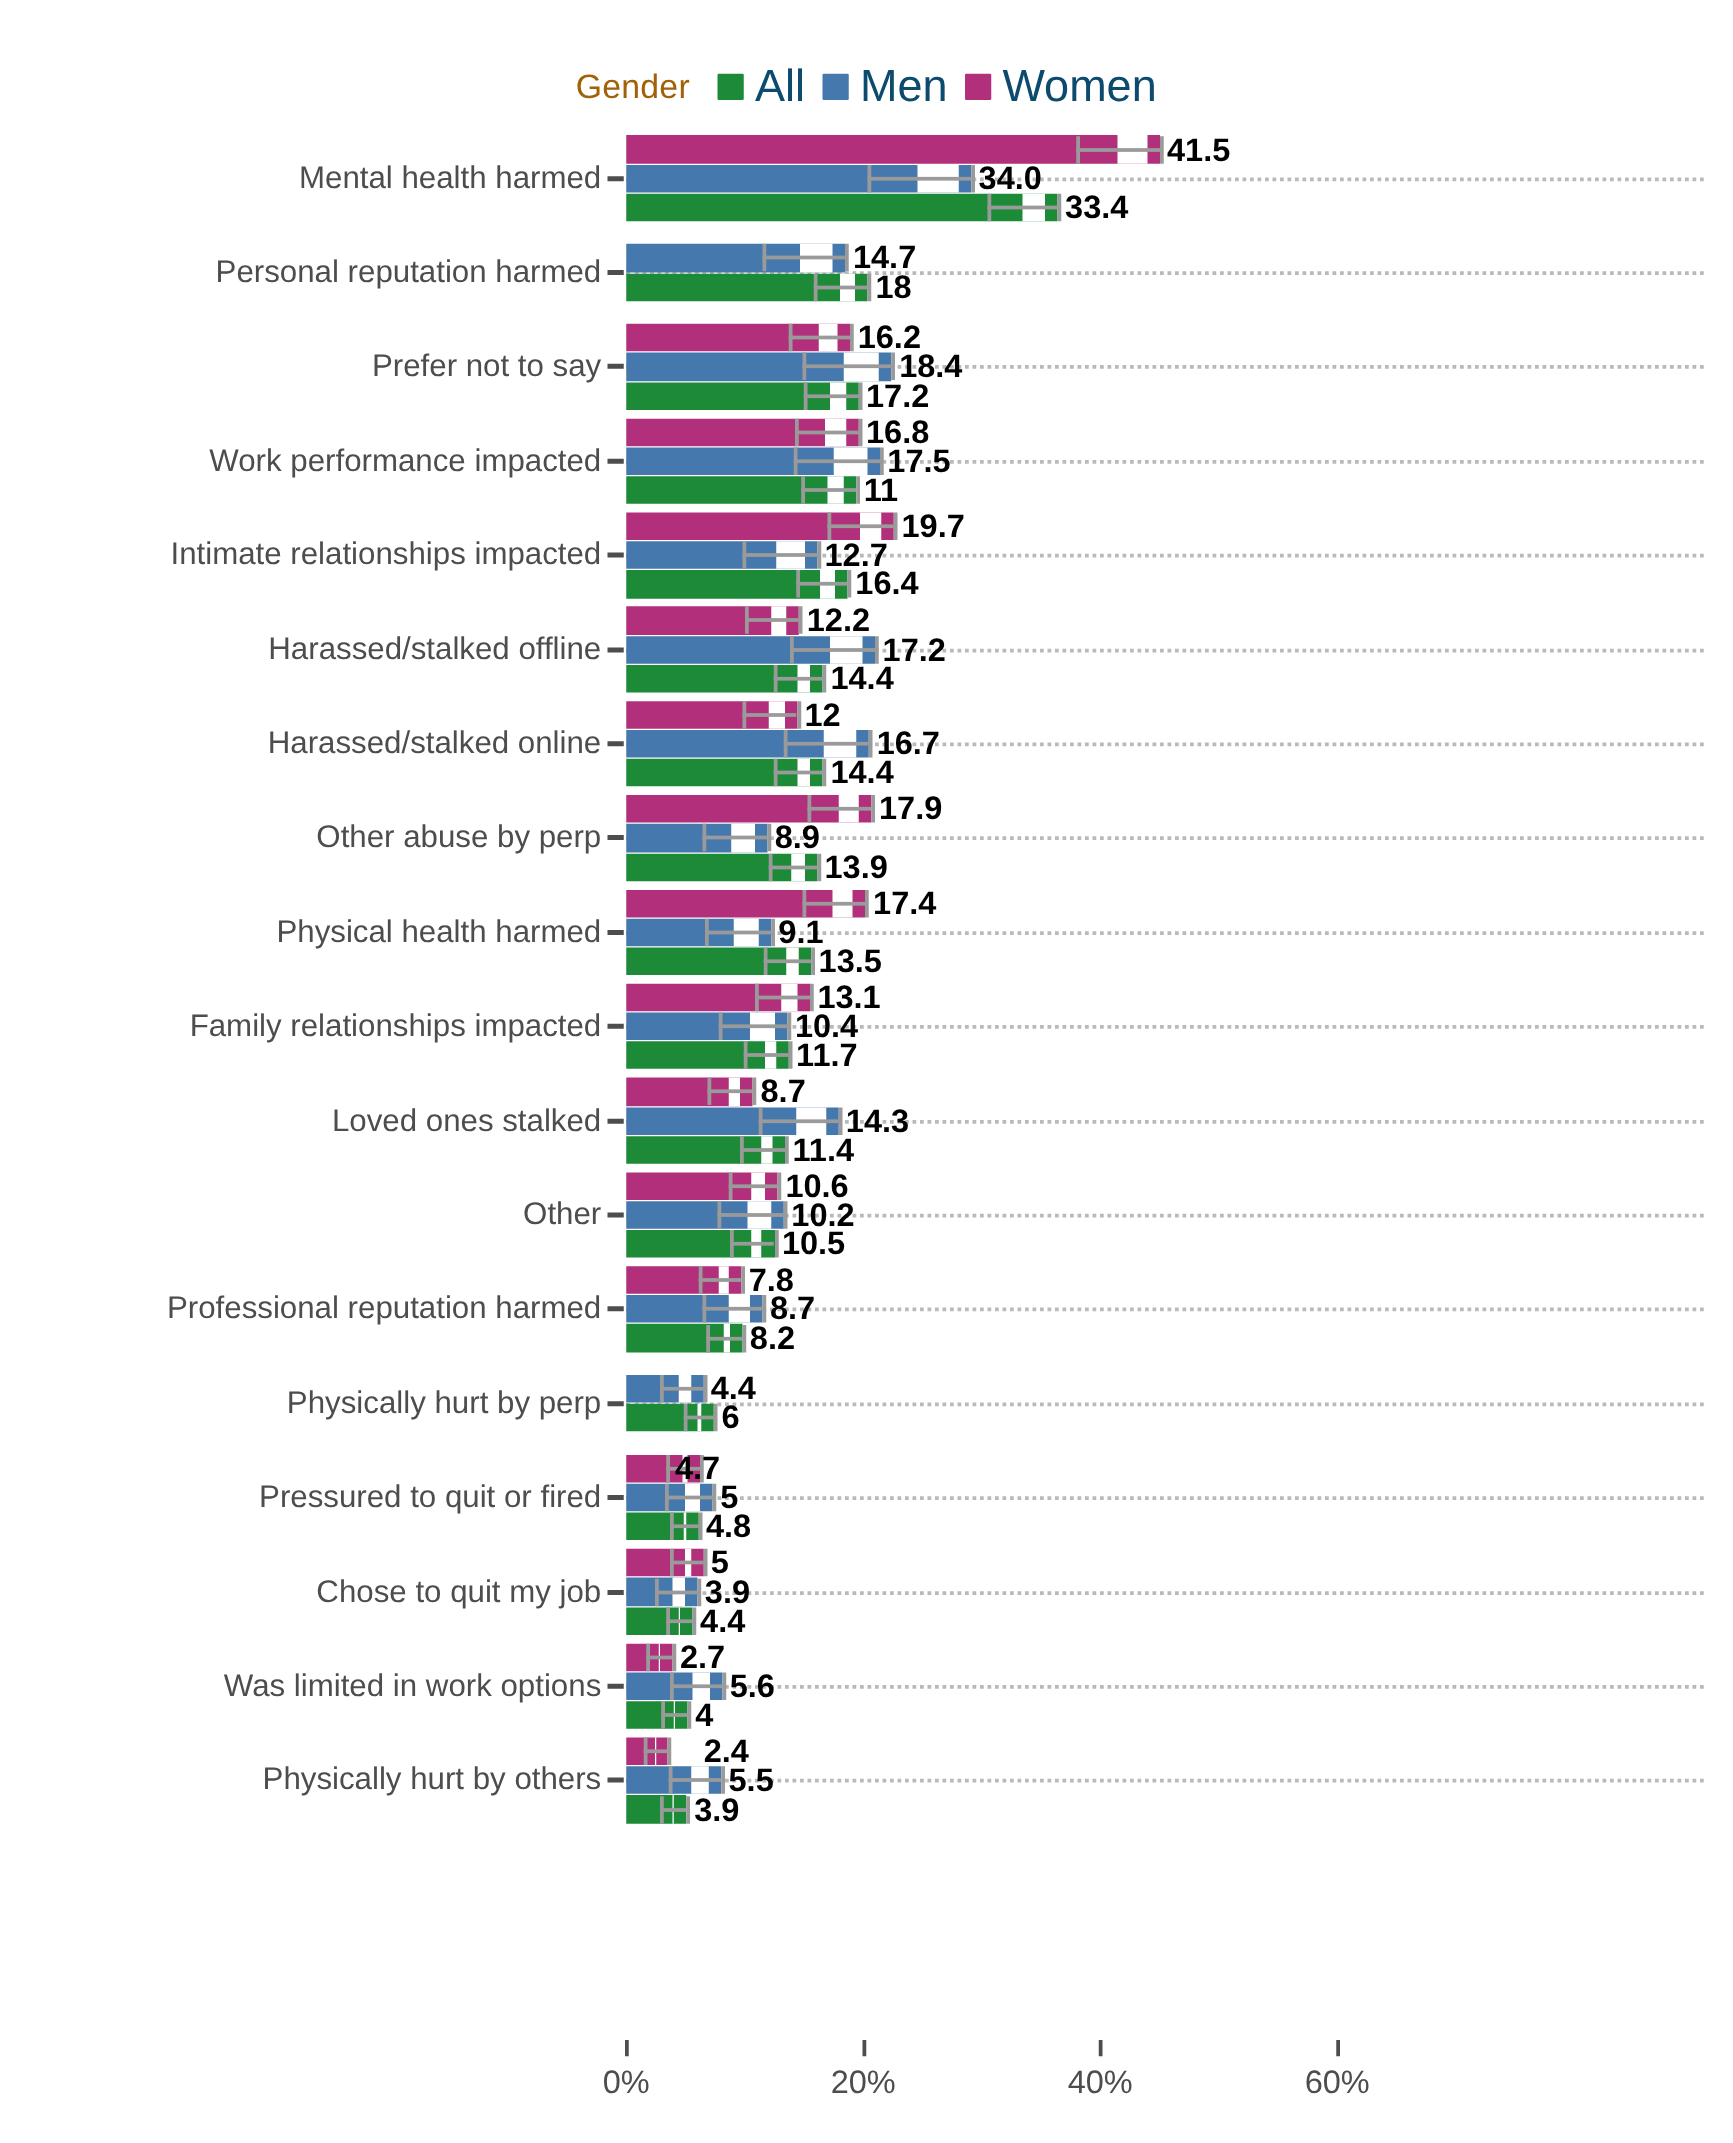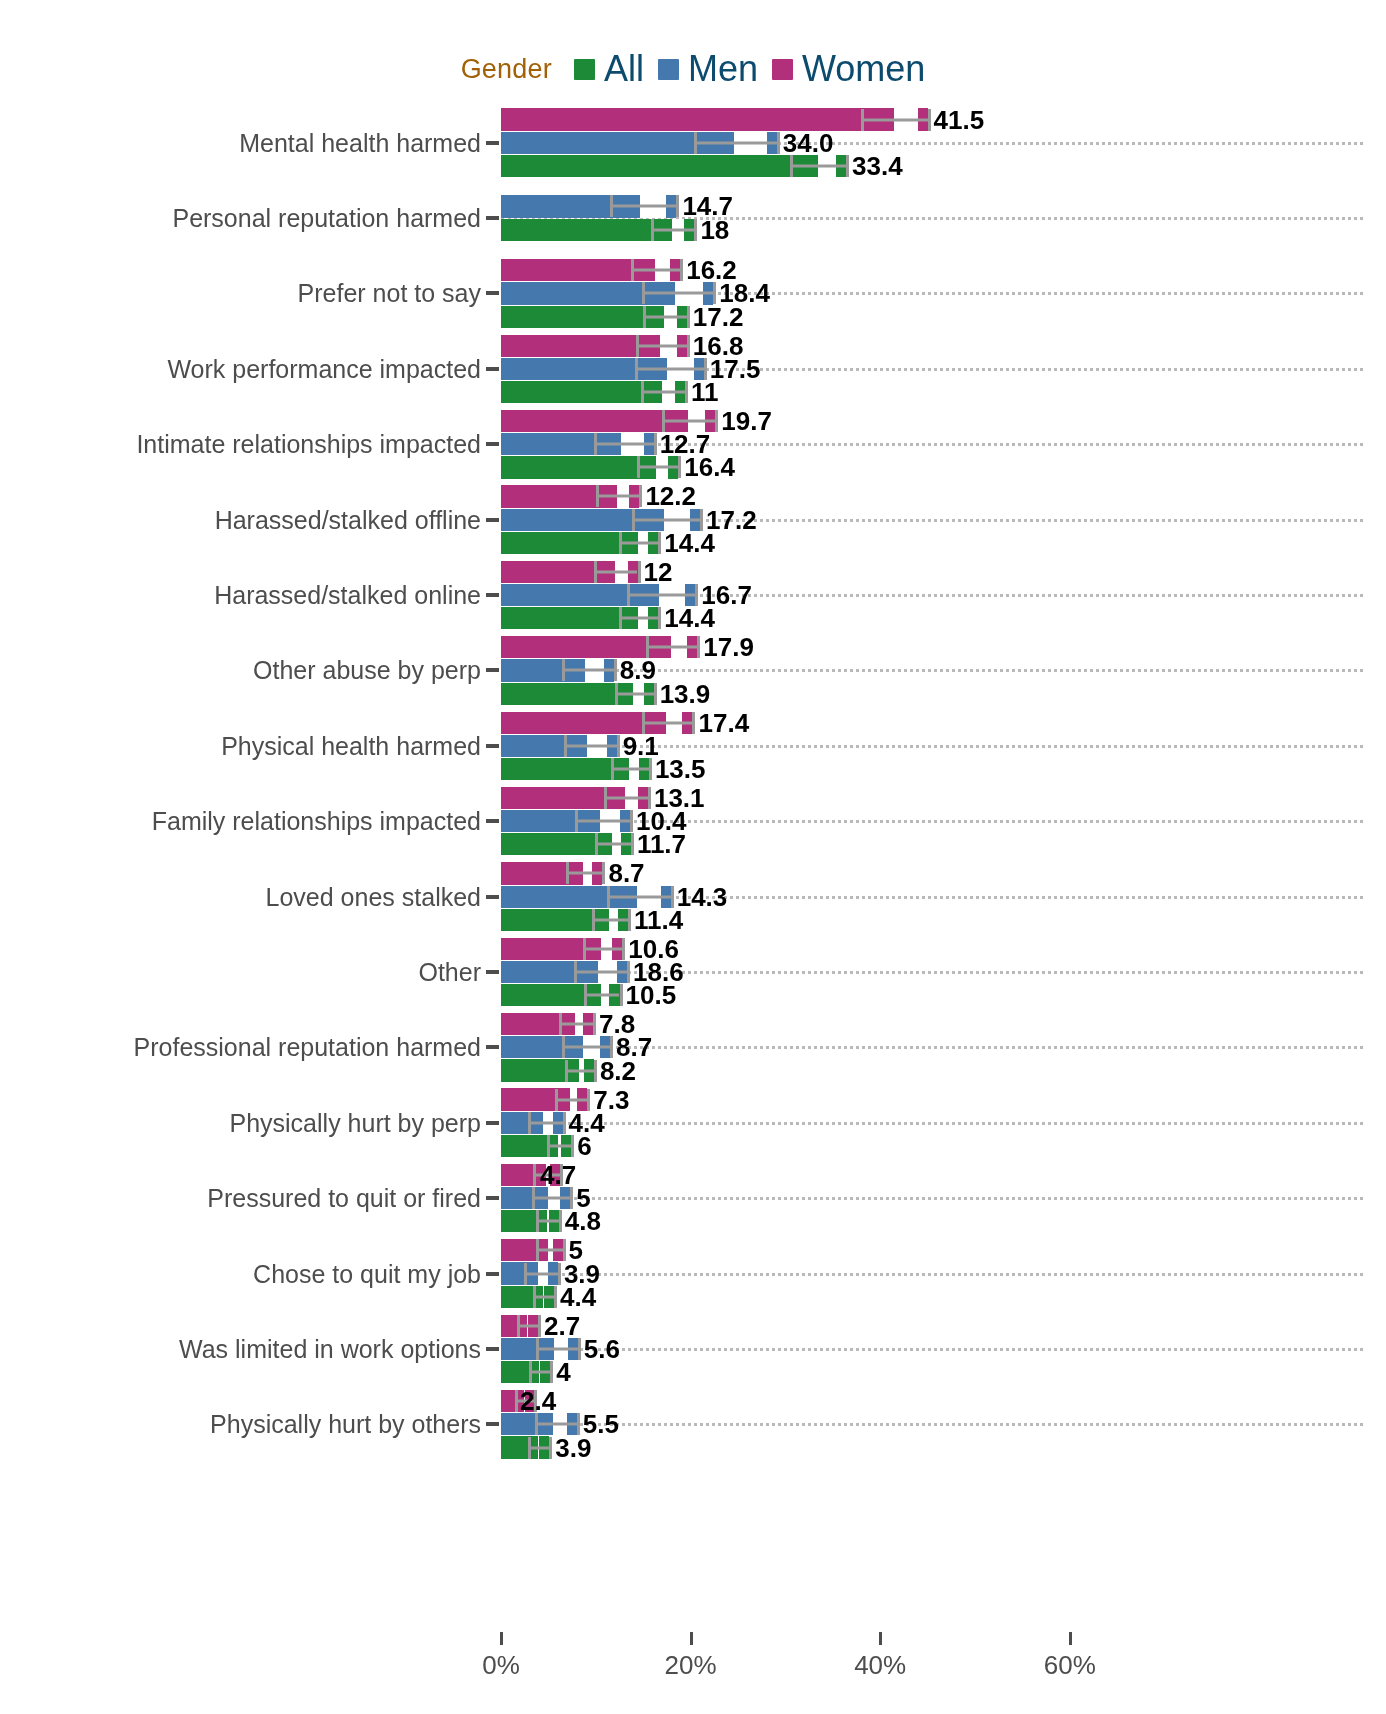--- a/index.html
+++ b/index.html
@@ -525,21 +525,21 @@
             <div class="errcap" style="left: 582.528px;"></div>
             <div class="errcap" style="left: 622.344px;"></div>
             <div class="val-label" style="left: 624.344px;">10.6</div>
           </div>
           <div class="bar-row">
             <div class="bar-rect" style="width: 126.084px; background: rgb(69, 120, 173);"></div>
             <div class="bar-rect" style="left: 597.696px; width: 19.388px; background: rgb(255, 255, 255);"></div>
             <div class="errbar" style="left: 573.996px; width: 53.088px;"></div>
             <div class="errcap" style="left: 573.996px;"></div>
             <div class="errcap" style="left: 627.084px;"></div>
-            <div class="val-label" style="left: 629.084px;">18.6</div>
+            <div class="val-label" style="left: 629.084px;">10.2</div>
           </div>
           <div class="bar-row">
             <div class="bar-rect" style="width: 118.5px; background: rgb(28, 138, 54);"></div>
             <div class="bar-rect" style="left: 600.54px; width: 8.96px; background: rgb(255, 255, 255);"></div>
             <div class="errbar" style="left: 584.424px; width: 35.076px;"></div>
             <div class="errcap" style="left: 584.424px;"></div>
             <div class="errcap" style="left: 619.5px;"></div>
             <div class="val-label" style="left: 621.5px;">10.5</div>
           </div>
         </div>
@@ -574,28 +574,20 @@
             <div class="val-label" style="left: 595.904px;">8.2</div>
           </div>
         </div>
       </div>
       <div class="cat-group">
         <div class="gridline"></div>
         <div class="cat-label">Physically hurt by perp</div>
         <div class="cat-tick"></div>
         <div class="bars">
           <div class="bar-row">
-            <div class="bar-rect" style="width: 86.268px; background: rgb(178, 48, 123);"></div>
-            <div class="bar-rect" style="left: 570.204px; width: 7.064px; background: rgb(255, 255, 255);"></div>
-            <div class="errbar" style="left: 555.036px; width: 32.232px;"></div>
-            <div class="errcap" style="left: 555.036px;"></div>
-            <div class="errcap" style="left: 587.268px;"></div>
-            <div class="val-label" style="left: 589.268px;">7.3</div>
-          </div>
-          <div class="bar-row">
             <div class="bar-rect" style="width: 61.62px; background: rgb(69, 120, 173);"></div>
             <div class="bar-rect" style="left: 542.712px; width: 9.908px; background: rgb(255, 255, 255);"></div>
             <div class="errbar" style="left: 527.544px; width: 35.076px;"></div>
             <div class="errcap" style="left: 527.544px;"></div>
             <div class="errcap" style="left: 562.62px;"></div>
             <div class="val-label" style="left: 564.62px;">4.4</div>
           </div>
           <div class="bar-row">
             <div class="bar-rect" style="width: 70.152px; background: rgb(28, 138, 54);"></div>
             <div class="bar-rect" style="left: 557.88px; width: 3.272px; background: rgb(255, 255, 255);"></div>
@@ -703,21 +695,21 @@
         <div class="gridline"></div>
         <div class="cat-label">Physically hurt by others</div>
         <div class="cat-tick"></div>
         <div class="bars">
           <div class="bar-row">
             <div class="bar-rect" style="width: 33.18px; background: rgb(178, 48, 123);"></div>
             <div class="bar-rect" style="left: 523.752px; width: 0.428px; background: rgb(255, 255, 255);"></div>
             <div class="errbar" style="left: 515.22px; width: 18.96px;"></div>
             <div class="errcap" style="left: 515.22px;"></div>
             <div class="errcap" style="left: 534.18px;"></div>
-            <div class="val-label" style="left: 516px;">2.4</div>
+            <div class="val-label" style="left: 559px;">2.4</div>
           </div>
           <div class="bar-row">
             <div class="bar-rect" style="width: 75.84px; background: rgb(69, 120, 173);"></div>
             <div class="bar-rect" style="left: 553.14px; width: 13.7px; background: rgb(255, 255, 255);"></div>
             <div class="errbar" style="left: 535.128px; width: 41.712px;"></div>
             <div class="errcap" style="left: 535.128px;"></div>
             <div class="errcap" style="left: 576.84px;"></div>
             <div class="val-label" style="left: 578.84px;">5.5</div>
           </div>
           <div class="bar-row">

